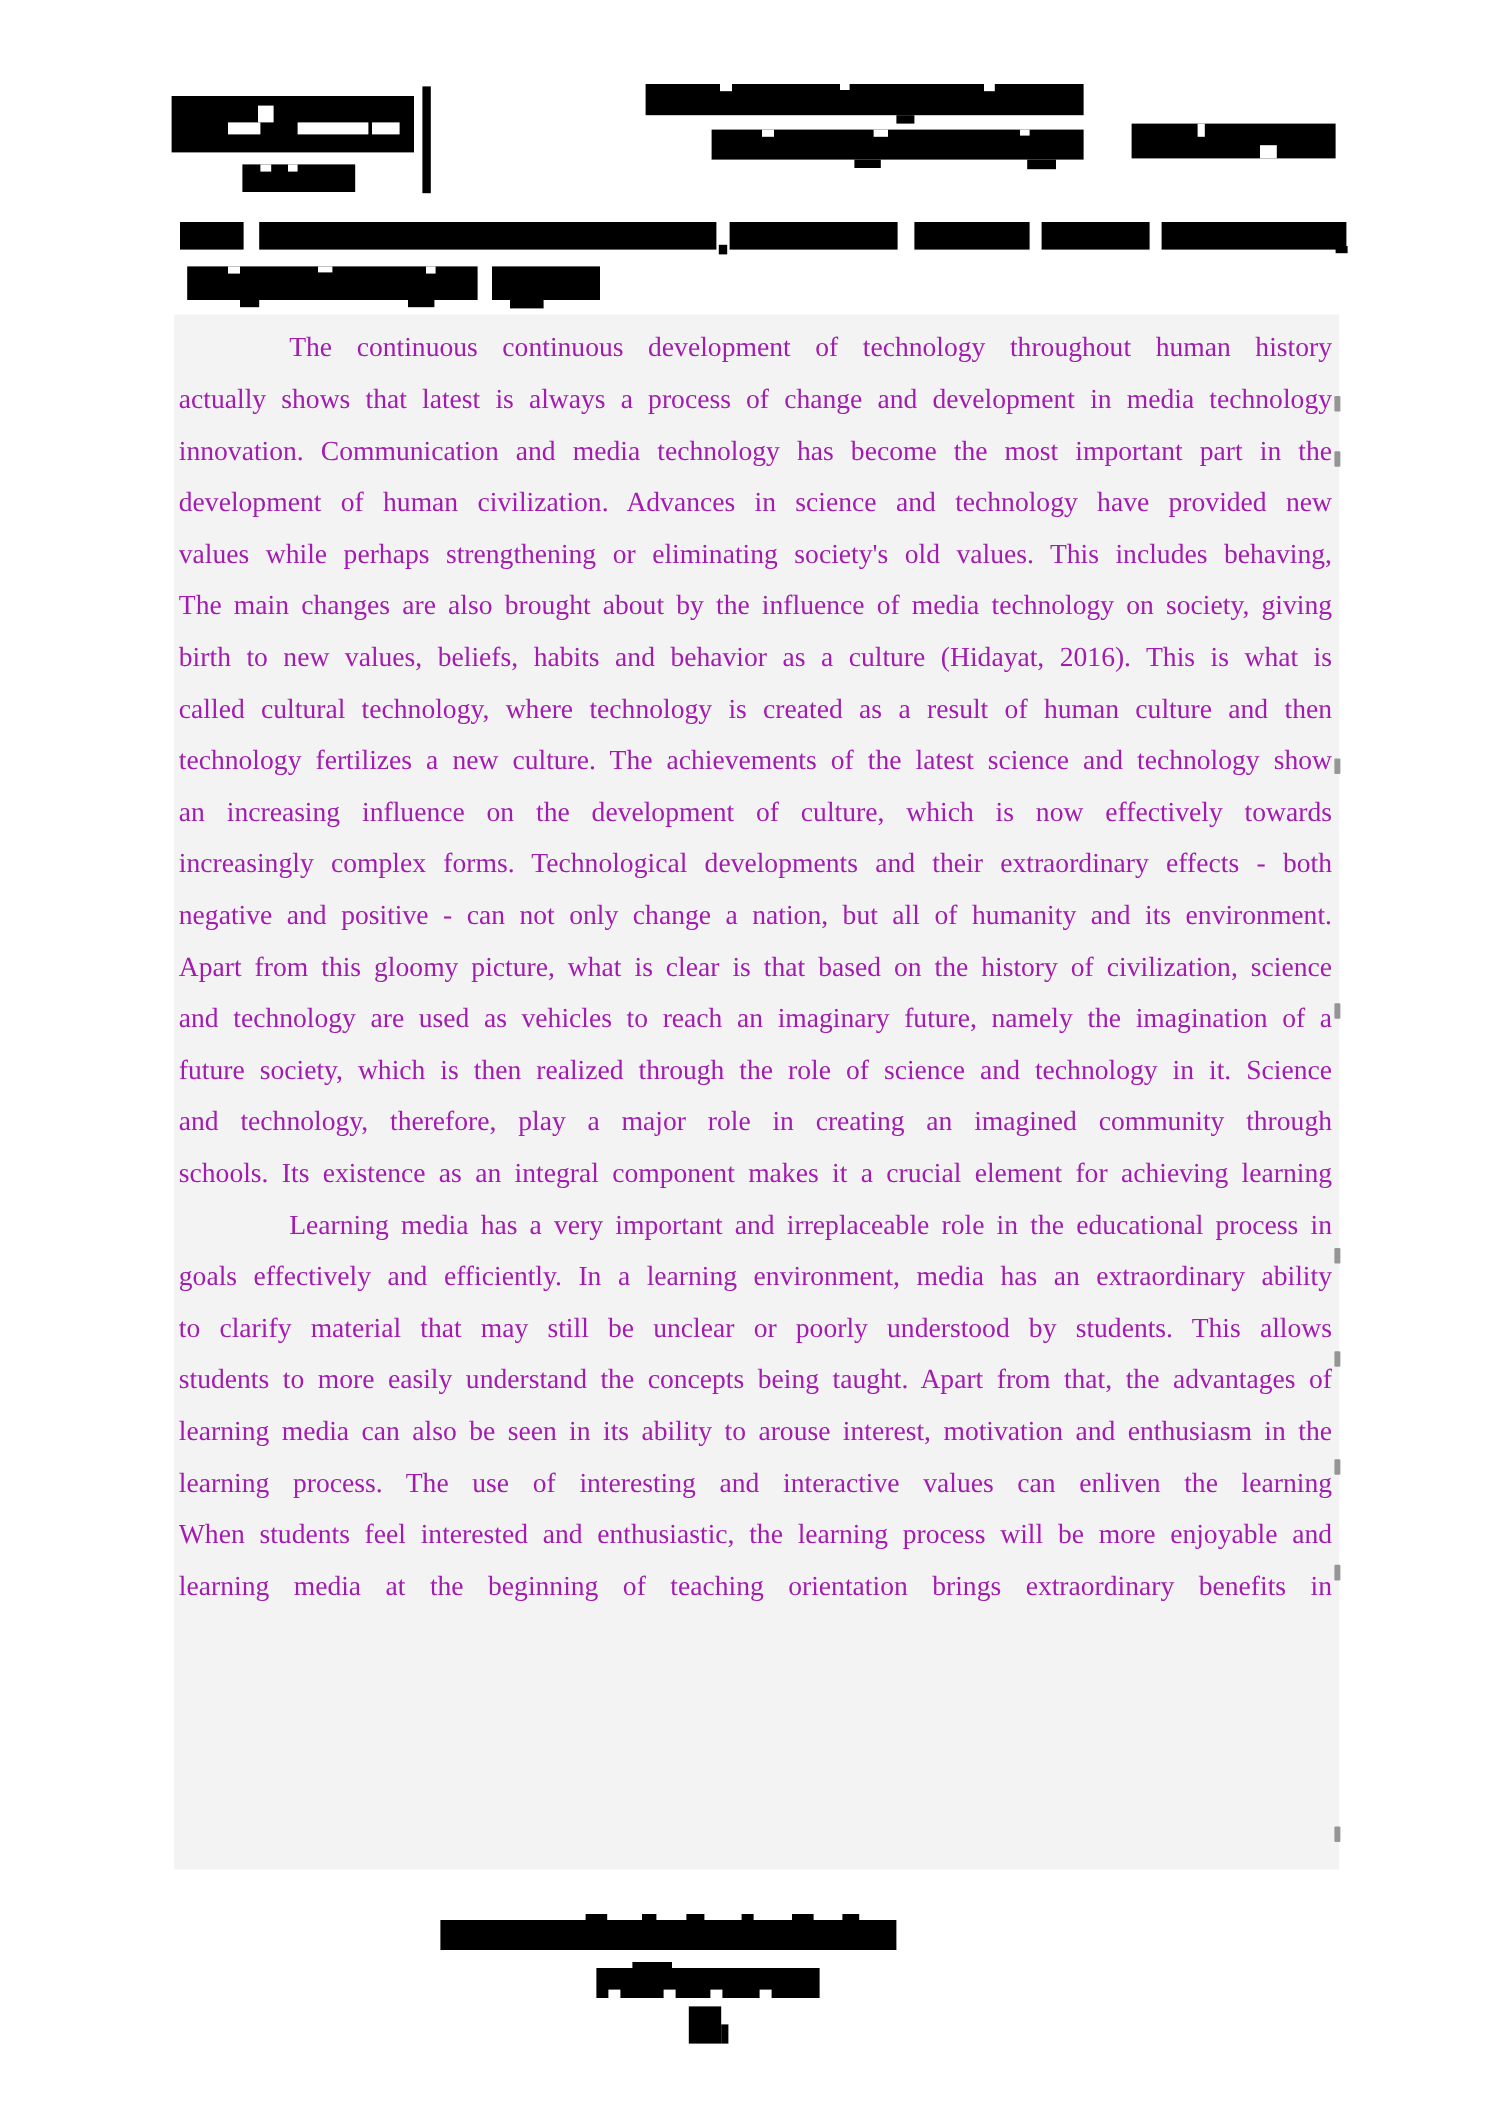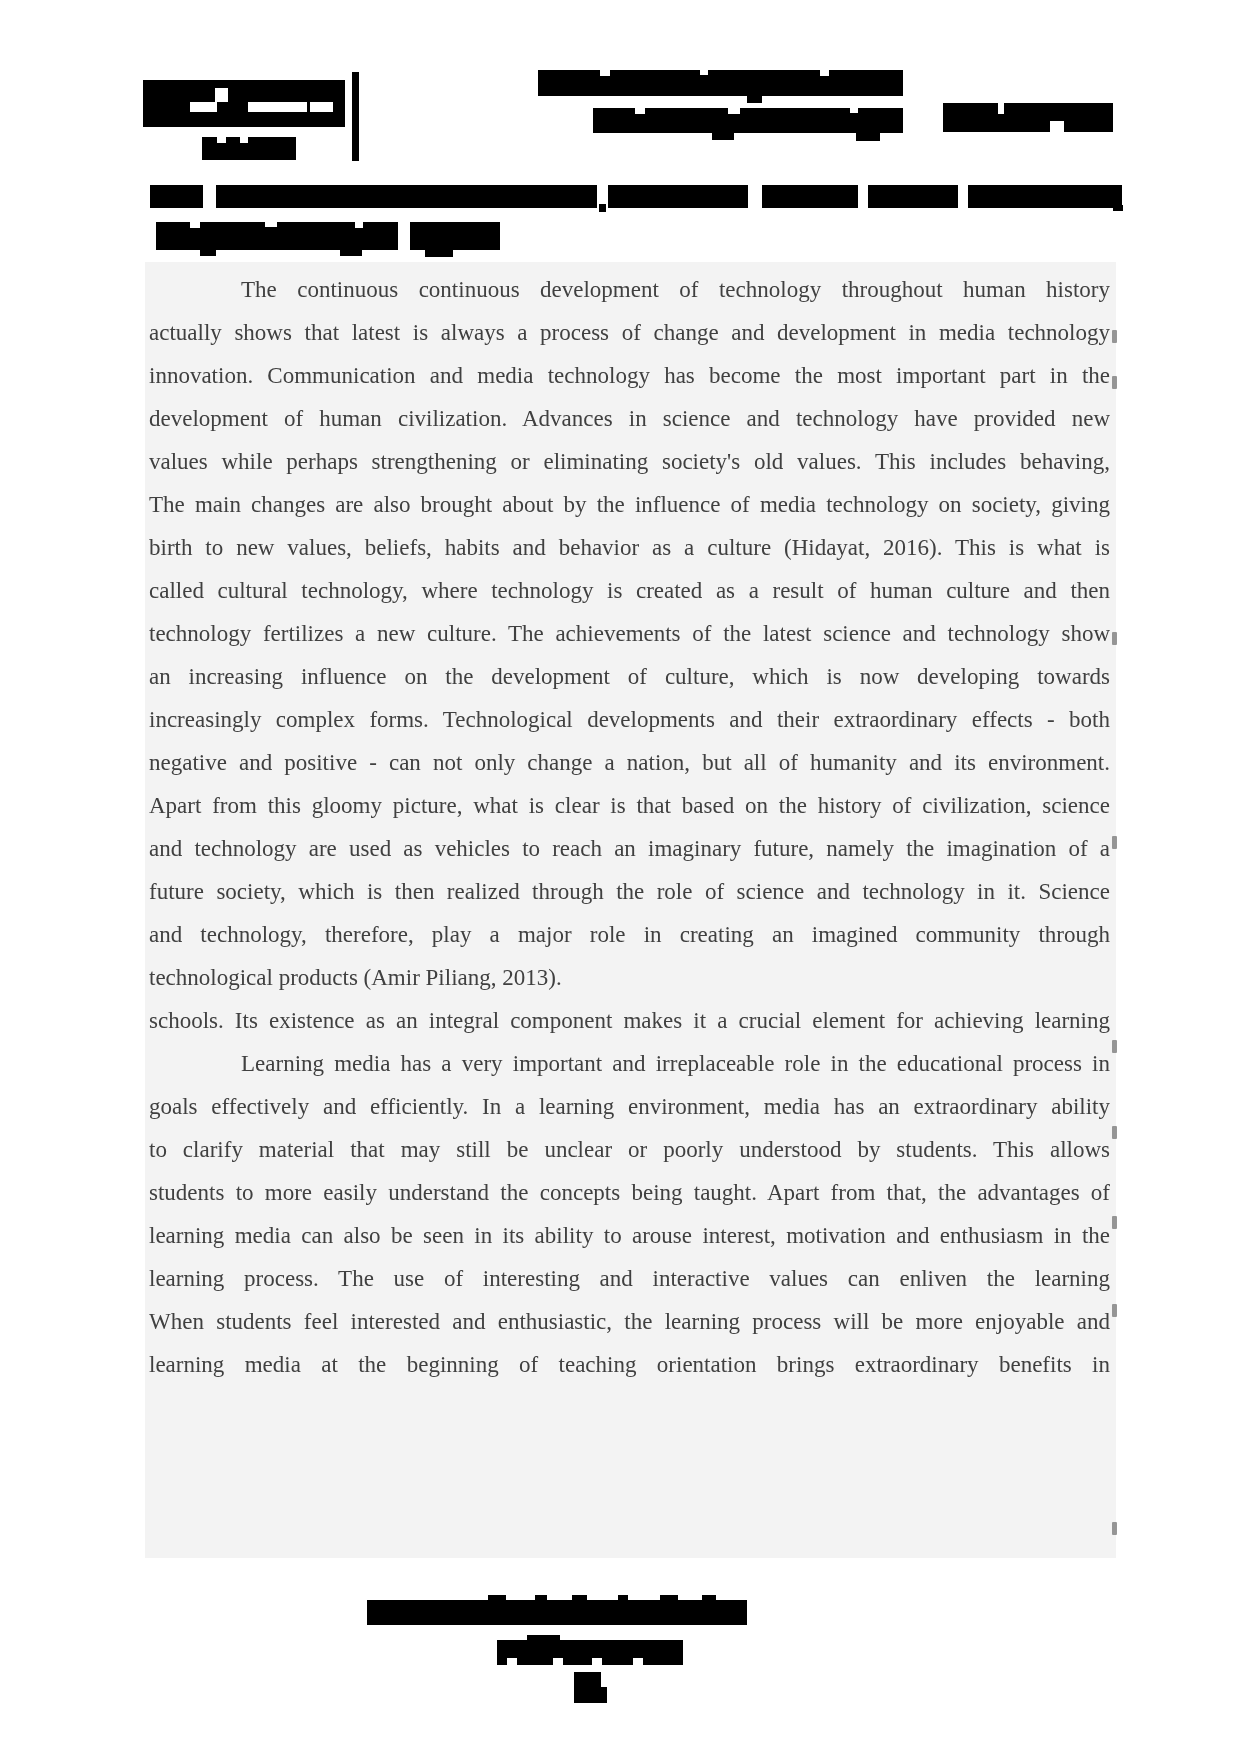--- a/index.html
+++ b/index.html
@@ -21,21 +21,21 @@
   .textblock{
     position:absolute;
     left:145px;top:262px;width:971px;height:1296px;
     background:#f3f3f3;
     box-sizing:border-box;
     padding:6px 6px 0 4px;
   }
   .para{margin:0;}
   .bline{
     height:43px;line-height:43px;
-    font-size:23px;color:#404040;
+    font-size:23px;color:#a21caf;
     text-align:justify;
     overflow:hidden;
     white-space:normal;
   }
   .bline.j{text-align-last:justify;}
   .bline.lastline{text-align-last:left;}
   .bline.firstline{padding-left:92px;}
   .tick{position:absolute;width:5px;height:13px;background:#7d7d7d;opacity:.8;border-radius:1px;}
 </style>
 </head>
@@ -99,28 +99,27 @@
     <div class="para">
         <div class="bline j firstline">The continuous continuous development of technology throughout human history</div>
         <div class="bline j">actually shows that latest is always a process of change and development in media technology</div>
         <div class="bline j">innovation. Communication and media technology has become the most important part in the</div>
         <div class="bline j">development of human civilization. Advances in science and technology have provided new</div>
         <div class="bline j">values while perhaps strengthening or eliminating society's old values. This includes behaving,</div>
         <div class="bline j">The main changes are also brought about by the influence of media technology on society, giving</div>
         <div class="bline j">birth to new values, beliefs, habits and behavior as a culture (Hidayat, 2016). This is what is</div>
         <div class="bline j">called cultural technology, where technology is created as a result of human culture and then</div>
         <div class="bline j">technology fertilizes a new culture. The achievements of the latest science and technology show</div>
-        <div class="bline j">an increasing influence on the development of culture, which is now developing towards</div>
+        <div class="bline j">an increasing influence on the development of culture, which is now effectively towards</div>
         <div class="bline j">increasingly complex forms. Technological developments and their extraordinary effects - both</div>
         <div class="bline j">negative and positive - can not only change a nation, but all of humanity and its environment.</div>
         <div class="bline j">Apart from this gloomy picture, what is clear is that based on the history of civilization, science</div>
         <div class="bline j">and technology are used as vehicles to reach an imaginary future, namely the imagination of a</div>
         <div class="bline j">future society, which is then realized through the role of science and technology in it. Science</div>
         <div class="bline j">and technology, therefore, play a major role in creating an imagined community through</div>
-        <div class="bline lastline">technological products (Amir Piliang, 2013).</div>
       </div>
     <div class="para">
         <div class="bline j">schools. Its existence as an integral component makes it a crucial element for achieving learning</div>
         <div class="bline j firstline">Learning media has a very important and irreplaceable role in the educational process in</div>
         <div class="bline j">goals effectively and efficiently. In a learning environment, media has an extraordinary ability</div>
         <div class="bline j">to clarify material that may still be unclear or poorly understood by students. This allows</div>
         <div class="bline j">students to more easily understand the concepts being taught. Apart from that, the advantages of</div>
         <div class="bline j">learning media can also be seen in its ability to arouse interest, motivation and enthusiasm in the</div>
         <div class="bline j">learning process. The use of interesting and interactive values can enliven the learning</div>
         <div class="bline j">When students feel interested and enthusiastic, the learning process will be more enjoyable and</div>

